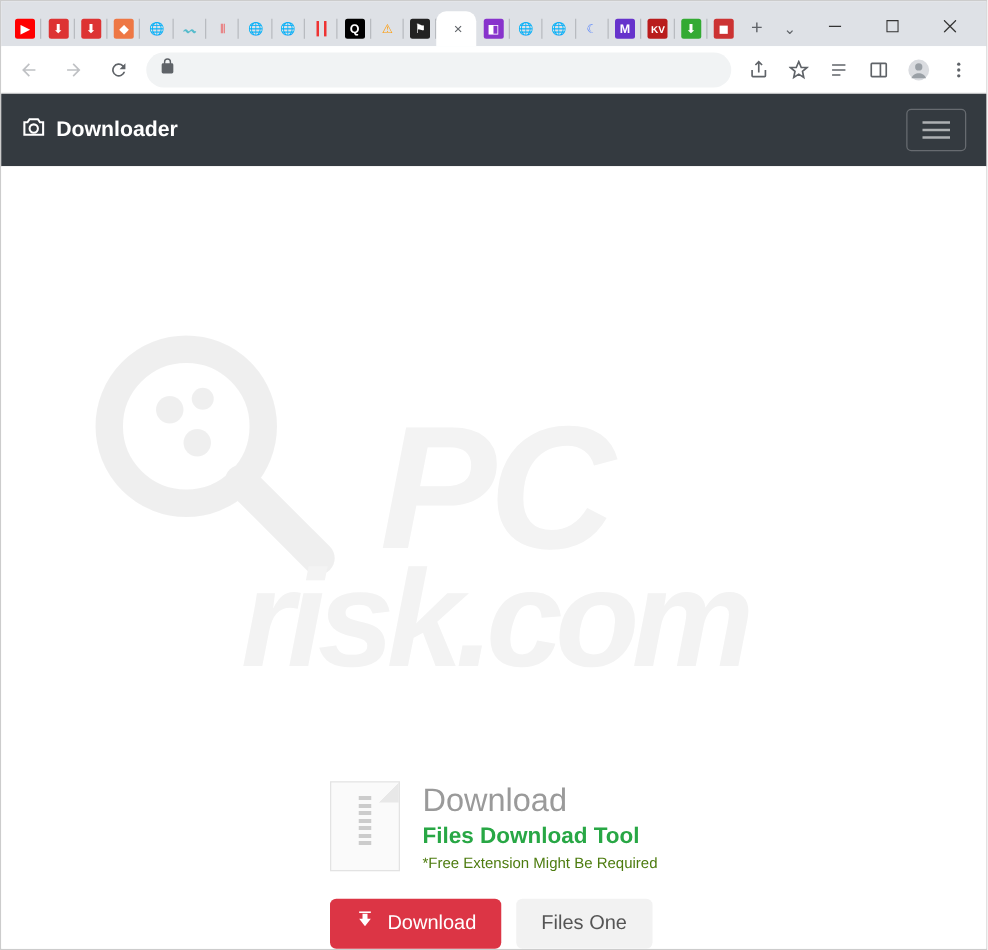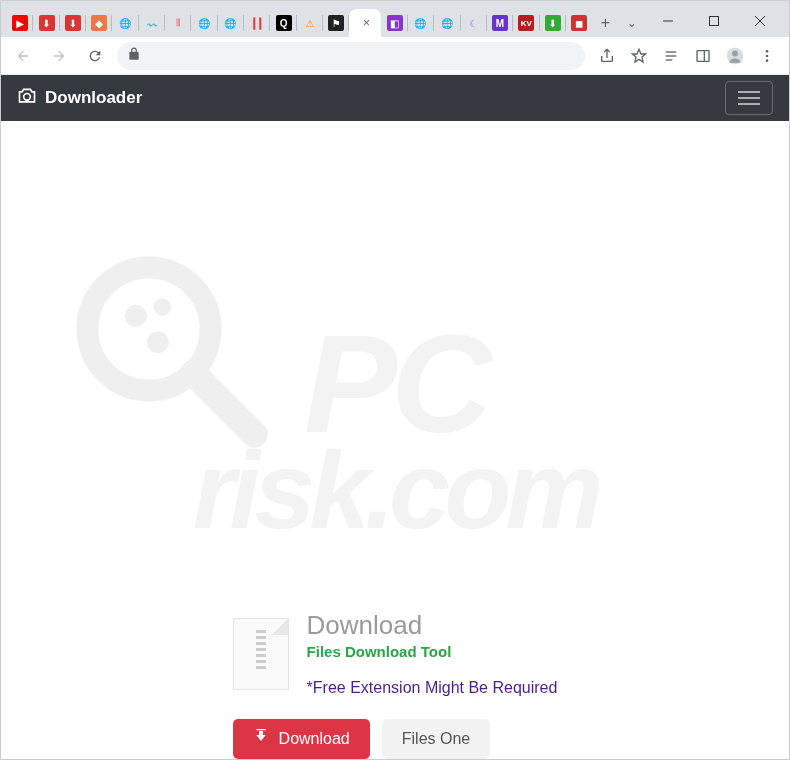--- a/index.html
+++ b/index.html
@@ -23,42 +23,42 @@
 
 
 .addressbar { height: 38px; background: #fff; display: flex; align-items: center; padding: 0 8px; gap: 8px; border-bottom: 1px solid #e8e8e8; }
 .nav-btn { width: 28px; height: 28px; display: flex; align-items: center; justify-content: center; color: #5f6368; border-radius: 50%; }
 .nav-btn.disabled { color: #bfc1c4; }
 .omnibox { flex: 1; height: 28px; background: #f1f3f4; border-radius: 14px; display: flex; align-items: center; padding: 0 10px; gap: 8px; }
 .omnibox .lock { color: #5f6368; }
 .right-icons { display: flex; gap: 4px; }
 
 
-.page-navbar { height: 46px; background: #343a40; display: flex; align-items: center; justify-content: space-between; padding: 0 16px; }
+.page-navbar { height: 58px; background: #343a40; display: flex; align-items: center; justify-content: space-between; padding: 0 16px; }
 .brand { display: flex; align-items: center; gap: 8px; color: #fff; font-weight: 600; font-size: 17px; }
 .brand-icon { width: 20px; height: 20px; }
 .hamburger { width: 48px; height: 34px; border: 1px solid rgba(255,255,255,0.25); border-radius: 4px; display: flex; align-items: center; justify-content: center; }
 .hamburger-lines { width: 22px; display: flex; flex-direction: column; gap: 4px; }
 .hamburger-lines span { height: 2px; background: rgba(255,255,255,0.6); }
 
 
 .page-content { flex: 1; position: relative; display: flex; align-items: flex-end; justify-content: center; background: #fff; }
 .watermark { position: absolute; inset: 0; display: flex; align-items: center; justify-content: center; pointer-events: none; }
 .watermark-text { font-size: 140px; font-weight: 900; color: #f3f3f3; letter-spacing: -6px; font-style: italic; transform: translateY(-10px); line-height: 0.85; text-align: center; }
 .watermark-text .line2 { font-size: 110px; display: block; }
 .watermark-glass { position: absolute; left: 60px; top: 120px; opacity: 0.06; }
 
 .card { position: relative; z-index: 2; text-align: left; }
 .card-top { display: flex; align-items: center; gap: 18px; margin-bottom: 22px; }
 .file-icon { width: 56px; height: 72px; background: #fafafa; border: 1px solid #e3e3e3; position: relative; }
 .file-icon::before { content: ''; position: absolute; top: 0; right: 0; width: 16px; height: 16px; background: linear-gradient(135deg, transparent 50%, #e8e8e8 50%); }
 .file-icon .zip { position: absolute; left: 50%; top: 10px; transform: translateX(-50%); width: 10px; height: 40px; background: repeating-linear-gradient(0deg, #ccc 0 3px, transparent 3px 6px); }
 .card-text h1 { font-size: 26px; font-weight: 400; color: #9a9a9a; margin-bottom: 2px; }
-.card-text h2 { font-size: 15px; font-weight: 600; color: #28a745; margin-bottom: 19px; }
-.card-text p { font-size: 16px; color: #4c1d95; }
+.card-text h2 { font-size: 18px; font-weight: 600; color: #28a745; margin-bottom: 4px; }
+.card-text p { font-size: 12px; color: #4d7c0f; }
 .buttons { display: flex; gap: 12px; }
 .btn { height: 40px; padding: 0 20px; border-radius: 5px; display: inline-flex; align-items: center; gap: 10px; font-size: 16px; border: none; }
 .btn-primary { background: #dc3545; color: #fff; }
 .btn-secondary { background: #f2f2f2; color: #555; }
 </style>
 </head>
 <body>
 
 <div class="window-frame">
 

